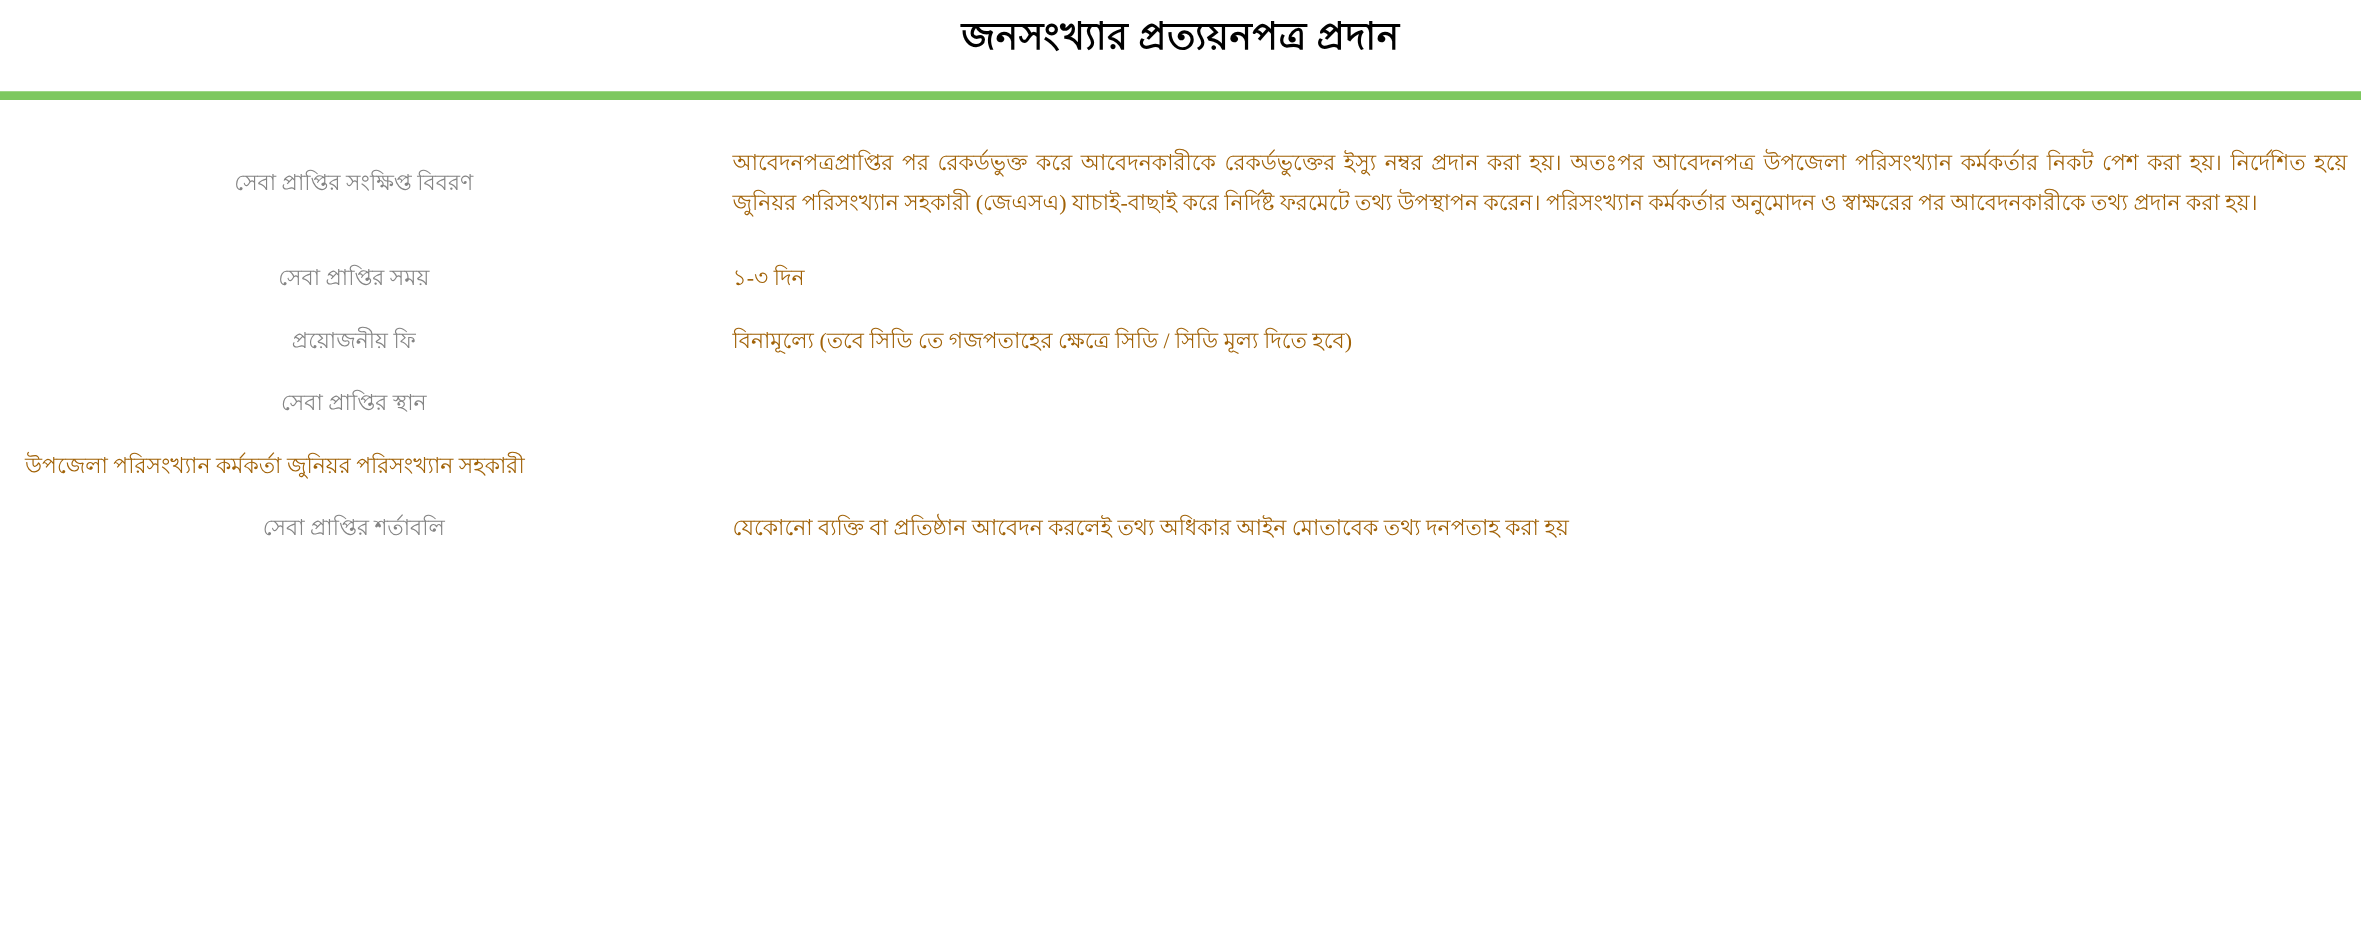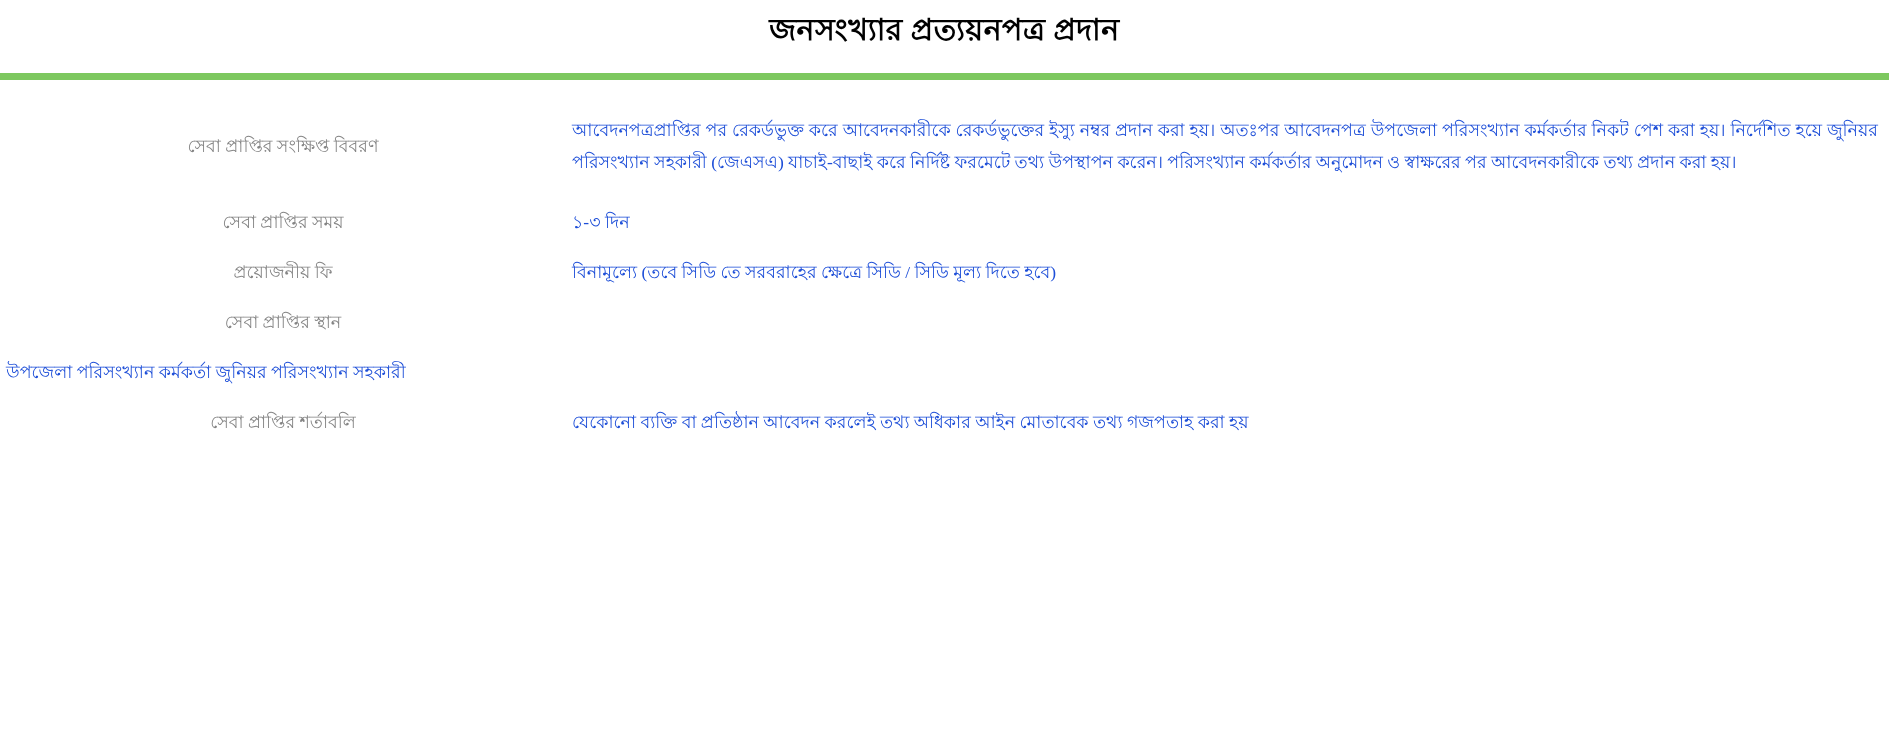--- a/index.html
+++ b/index.html
@@ -47,22 +47,22 @@
   .info-label {
     flex: 0 0 566px;
     width: 566px;
     text-align: center;
     color: #848484;
     font-size: 17.5px;
     line-height: 32px;
   }
   .info-value {
     flex: 1;
-    margin-left: 6px;
-    color: #1d4ed8;
+    margin-left: 20px;
+    color: #a16207;
     font-size: 17.5px;
     line-height: 32px;
   }
   .info-value.justified {
     text-align: justify;
   }
 </style>
 </head>
 <body>
 
@@ -79,35 +79,35 @@
       <div class="info-value justified">আবেদনপত্রপ্রাপ্তির পর রেকর্ডভুক্ত করে আবেদনকারীকে রেকর্ডভুক্তের ইস্যু নম্বর প্রদান করা হয়। অতঃপর আবেদনপত্র উপজেলা পরিসংখ্যান কর্মকর্তার নিকট পেশ করা হয়। নির্দেশিত হয়ে জুনিয়র পরিসংখ্যান সহকারী (জেএসএ) যাচাই-বাছাই করে নির্দিষ্ট ফরমেটে তথ্য উপস্থাপন করেন। পরিসংখ্যান কর্মকর্তার অনুমোদন ও স্বাক্ষরের পর আবেদনকারীকে তথ্য প্রদান করা হয়।</div>
     </div>
 
     <div class="info-row">
       <div class="info-label">সেবা প্রাপ্তির সময়</div>
       <div class="info-value">১-৩ দিন</div>
     </div>
 
     <div class="info-row">
       <div class="info-label">প্রয়োজনীয় ফি</div>
-      <div class="info-value">বিনামূল্যে (তবে সিডি তে সরবরাহের ক্ষেত্রে সিডি / সিডি মূল্য দিতে হবে)</div>
+      <div class="info-value">বিনামূল্যে (তবে সিডি তে গজপতাহের ক্ষেত্রে সিডি / সিডি মূল্য দিতে হবে)</div>
     </div>
 
     <div class="info-row">
       <div class="info-label">সেবা প্রাপ্তির স্থান</div>
     </div>
 
     <div class="info-row">
       <div class="info-value">উপজেলা পরিসংখ্যান কর্মকর্তা জুনিয়র পরিসংখ্যান সহকারী</div>
     </div>
 
 
     <div class="info-row">
       <div class="info-label">সেবা প্রাপ্তির শর্তাবলি</div>
-      <div class="info-value">যেকোনো ব্যক্তি বা প্রতিষ্ঠান আবেদন করলেই তথ্য অধিকার আইন মোতাবেক তথ্য গজপতাহ করা হয়</div>
+      <div class="info-value">যেকোনো ব্যক্তি বা প্রতিষ্ঠান আবেদন করলেই তথ্য অধিকার আইন মোতাবেক তথ্য দনপতাহ করা হয়</div>
     </div>
 
     <div class="info-row">
     </div>
 
 
   </div>
 </div>
 
 </body></html>

